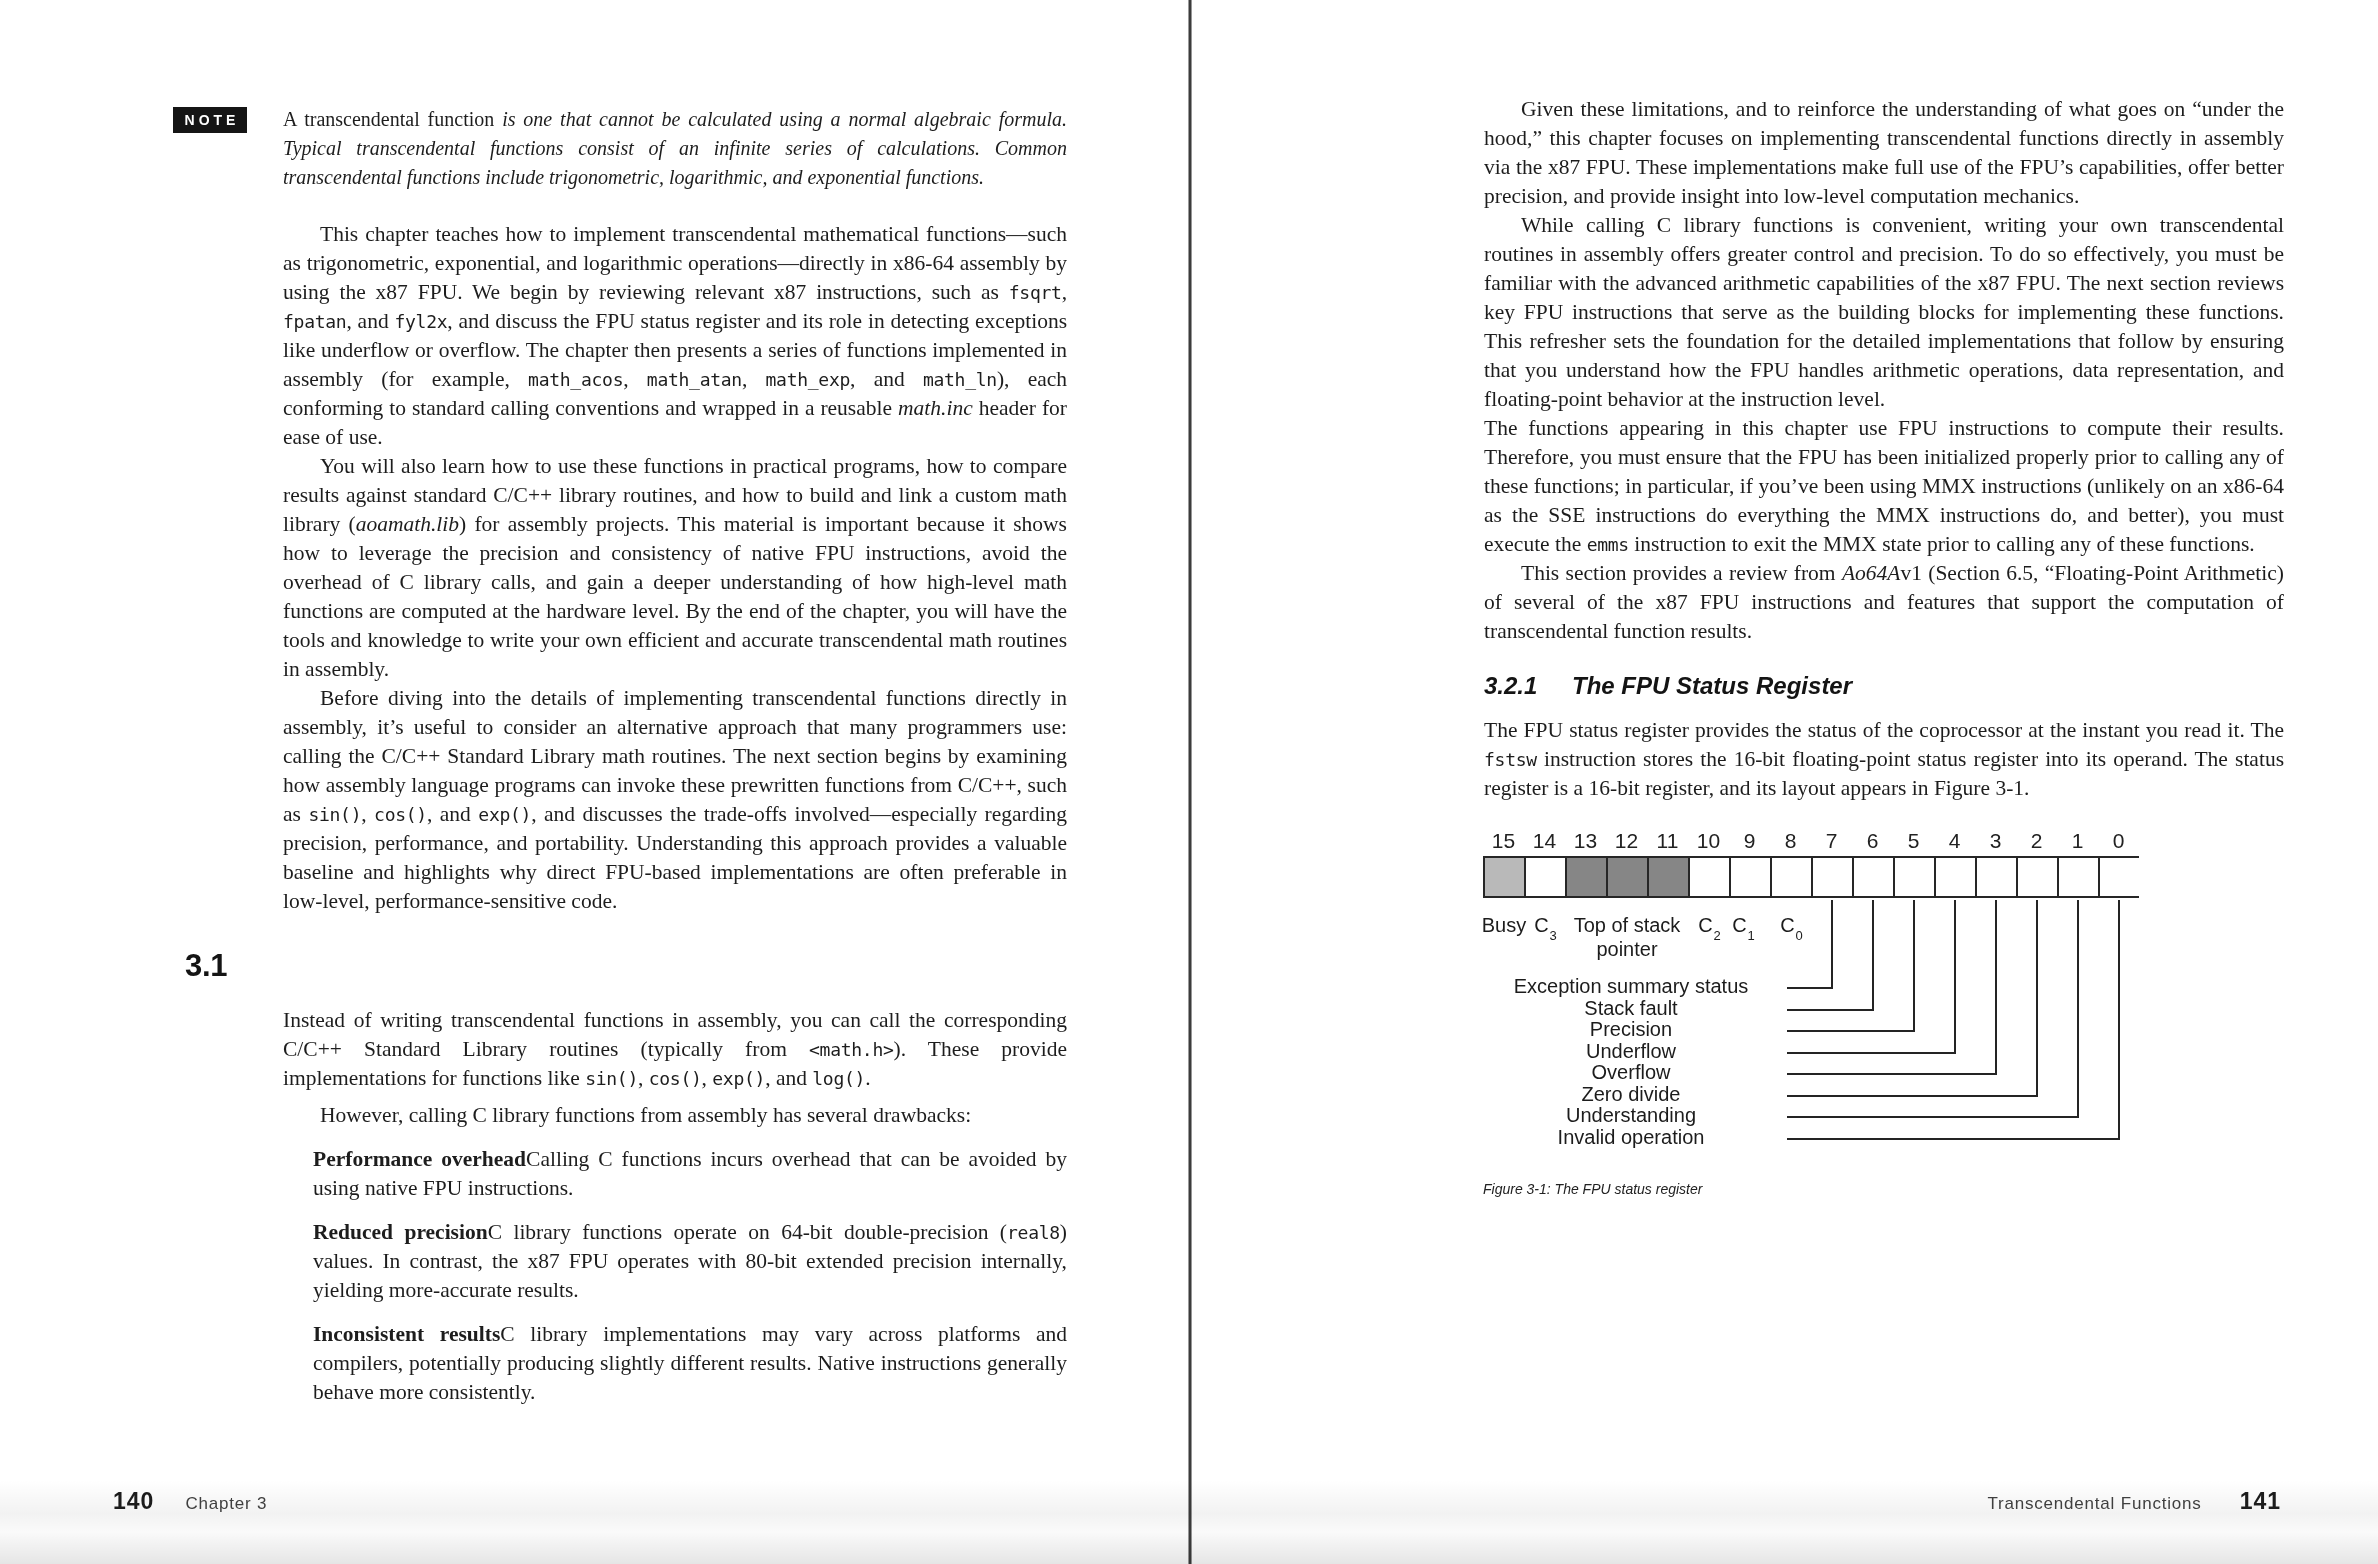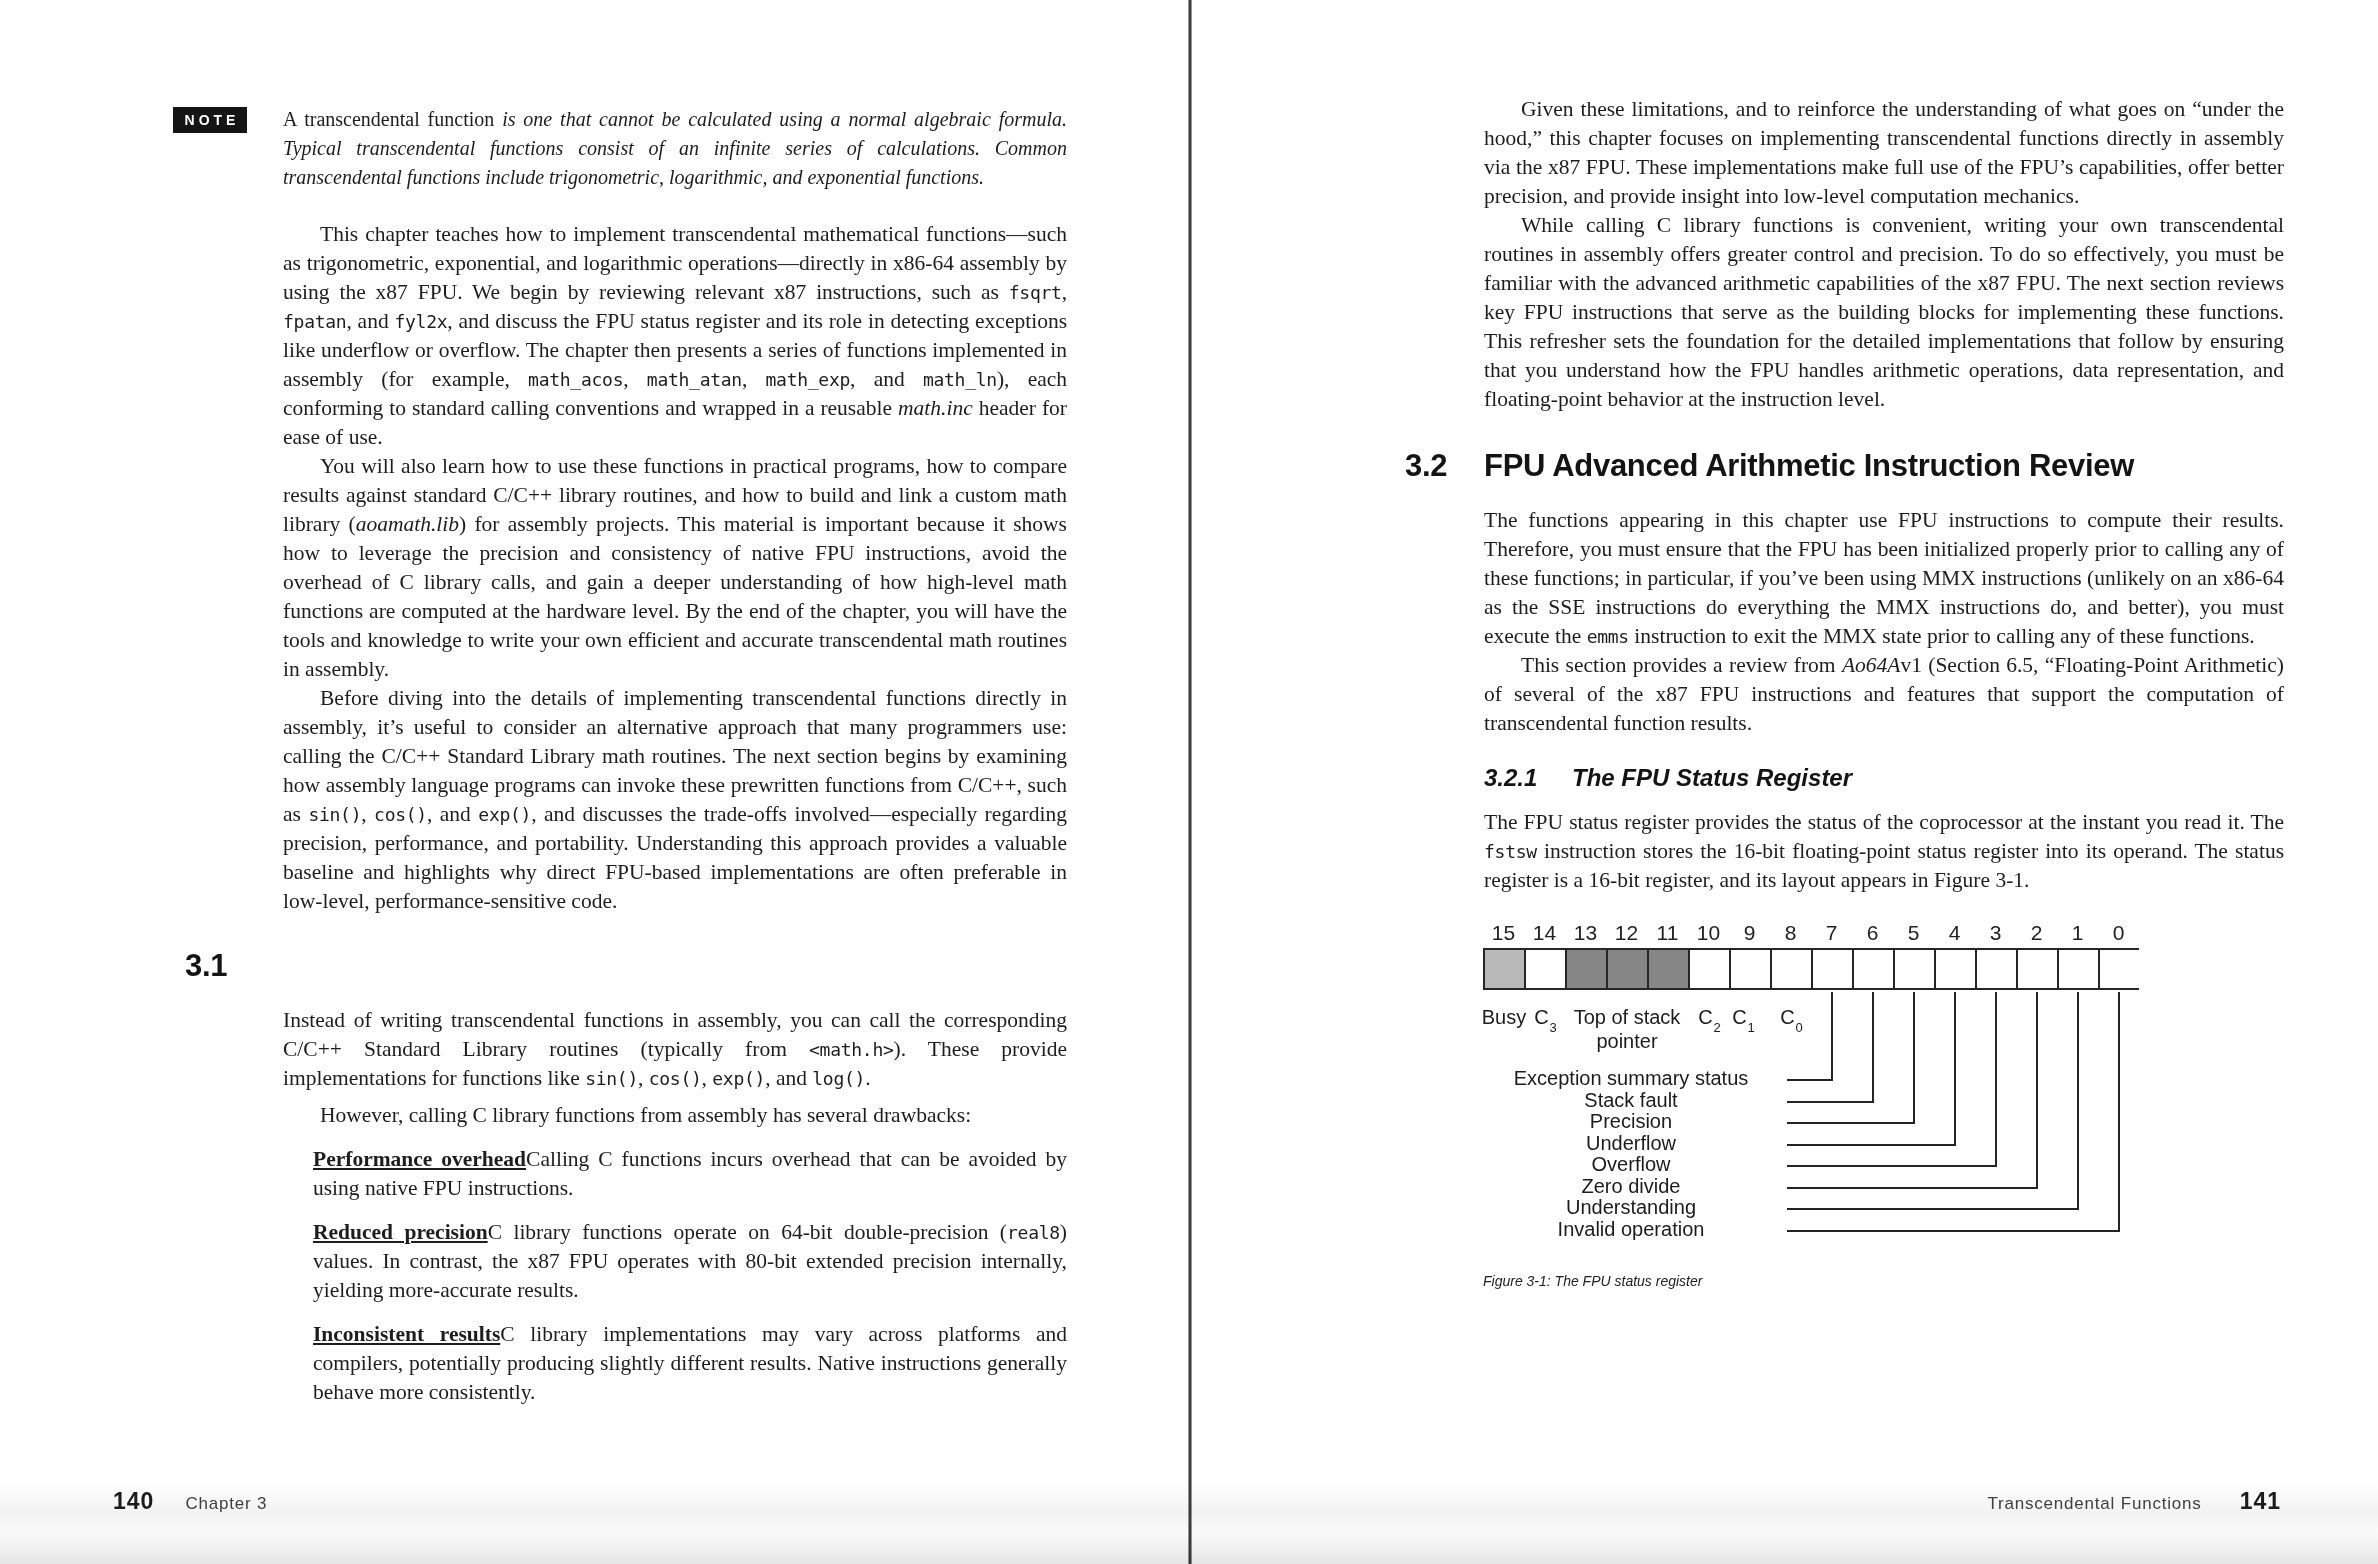--- a/index.html
+++ b/index.html
@@ -16,21 +16,21 @@
   .left .content{left:173px;width:900px;}
   .right .content{left:213px;width:905px;}
 
   .body{margin:0 0 0 110px;width:784px;text-align:justify;
     font-size:21.5px;line-height:29px;}
   .right .body{margin-left:79px;width:800px;}
   .indent{text-indent:37px;}
 
   .run-code{font-family:"DejaVu Sans Mono",monospace;font-size:0.84em;letter-spacing:-0.3px;}
   .run-i{font-style:italic;}
-  .run-b{font-weight:bold;margin-right:0;text-decoration:underline;}
+  .run-b{font-weight:bold;margin-right:0;}
   .run-r{font-style:normal;}
 
   .note{display:flex;margin:10px 0 28px 0;}
   .note-label{flex:0 0 74px;height:26px;margin-top:2px;margin-right:36px;
     background:#151515;color:#ffffff;font-family:"Liberation Sans",sans-serif;
     font-weight:bold;font-size:14px;letter-spacing:4px;text-align:center;
     line-height:27px;padding-left:4px;box-sizing:border-box;}
   .note-text{width:784px;margin:0;font-style:italic;font-size:20px;line-height:29px;text-align:justify;}
 
   .h-section{display:flex;align-items:baseline;font-family:"Liberation Sans",sans-serif;
@@ -105,24 +105,20 @@
     <p class="item"><span class="run-b">Inconsistent results</span><span>C library implementations may vary across platforms and compilers, potentially producing slightly different results. Native instructions generally behave more consistently.</span></p>
   </div>
 </div>
 
 <div class="page right">
   <div class="content">
 
     <p class="body indent"><span>Given these limitations, and to reinforce the understanding of what goes on “under the hood,” this chapter focuses on implementing transcendental functions directly in assembly via the x87 FPU. These implementations make full use of the FPU’s capabilities, offer better precision, and provide insight into low-level computation mechanics.</span></p>
     <p class="body indent"><span>While calling C library functions is convenient, writing your own transcendental routines in assembly offers greater control and precision. To do so effectively, you must be familiar with the advanced arithmetic capabilities of the x87 FPU. The next section reviews key FPU instructions that serve as the building blocks for implementing these functions. This refresher sets the foundation for the detailed implementations that follow by ensuring that you understand how the FPU handles arithmetic operations, data representation, and floating-point behavior at the instruction level.</span></p>
 
-    <div class="h-section">
-      <span class="num">3.2</span>
-      <span class="title">FPU Advanced Arithmetic Instruction Review</span>
-    </div>
 
     <p class="body"><span>The functions appearing in this chapter use FPU instructions to compute their results. Therefore, you must ensure that the FPU has been initialized properly prior to calling any of these functions; in particular, if you’ve been using MMX instructions (unlikely on an x86-64 as the SSE instructions do everything the MMX instructions do, and better), you must execute the </span><span class="run-code">emms</span><span> instruction to exit the MMX state prior to calling any of these functions.</span></p>
     <p class="body indent"><span>This section provides a review from </span><span class="run-i">Ao64A</span><span>v1 (Section 6.5, “Floating-Point Arithmetic) of several of the x87 FPU instructions and features that support the computation of transcendental function results.</span></p>
 
     <div class="h-sub">
       <span class="num">3.2.1</span>
       <span class="title">The FPU Status Register</span>
     </div>
 
     <p class="body"><span>The FPU status register provides the status of the coprocessor at the instant you read it. The </span><span class="run-code">fstsw</span><span> instruction stores the 16-bit floating-point status register into its operand. The status register is a 16-bit register, and its layout appears in Figure 3-1.</span></p>

